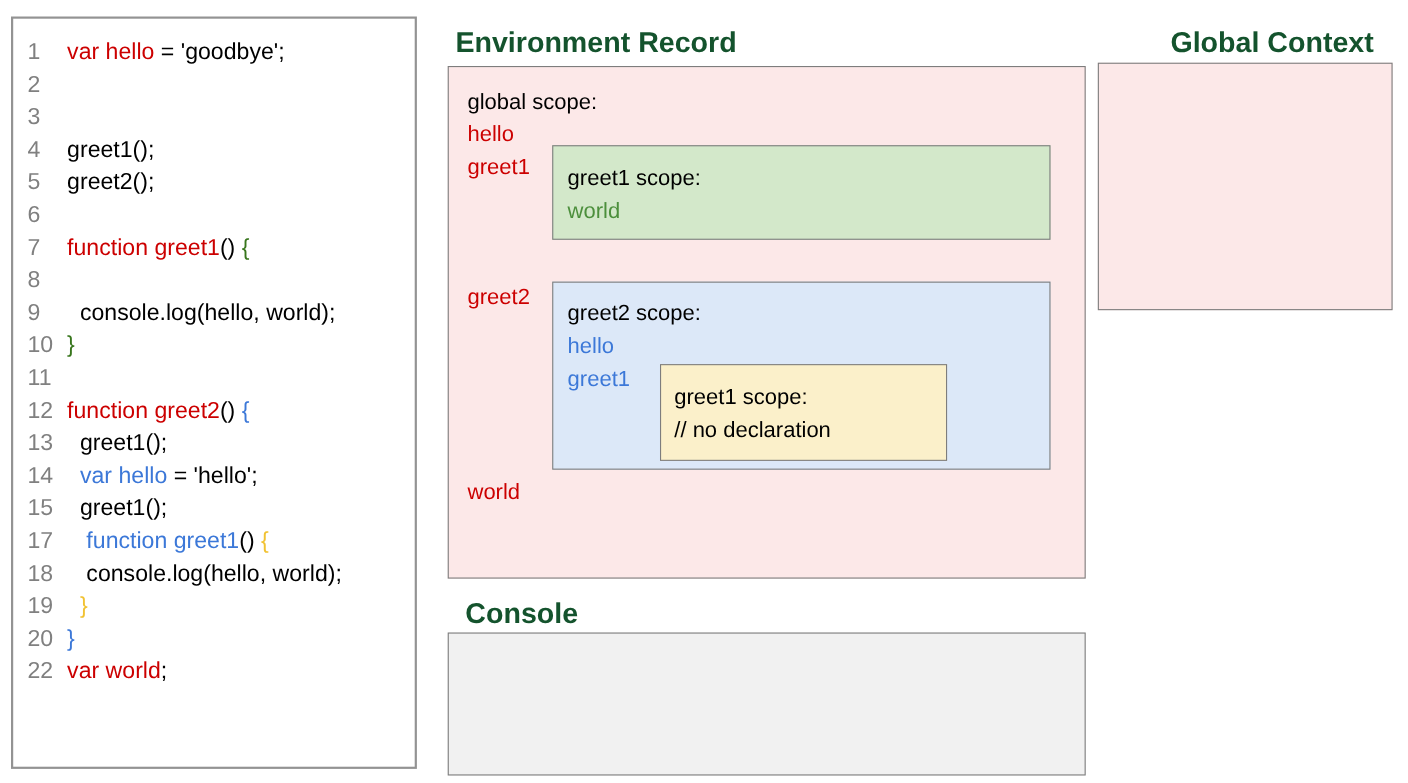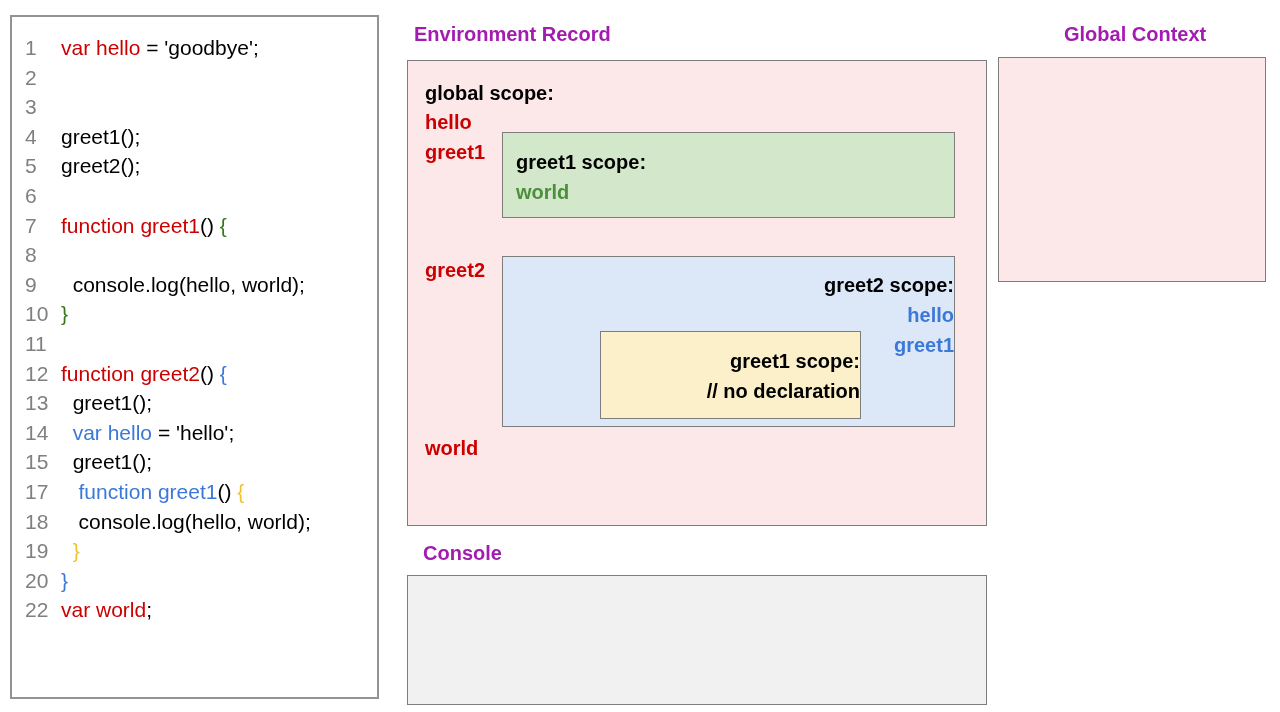--- a/index.html
+++ b/index.html
@@ -43,54 +43,54 @@
   }
   .code-text { white-space: pre; color: #000000; }
   .c-black  { color: #000000; margin-top: 32px; }
   .c-red    { color: #cc0000; }
   .c-green  { color: #38761d; }
   .c-blue   { color: #3c78d8; }
   .c-yellow { color: #f1c232; }
   
   .heading {
     position: absolute;
-    font-size: 20px;
+    font-size: 26px;
     font-weight: bold;
-    color: #a21caf;
+    color: #14532d;
     white-space: nowrap;
   }
   .h-env     { left: 414px; top: 23px; }
   .h-global  { left: 1064px; top: 23px; }
   .h-console { left: 423px; top: 542px; }
   
   .box {
     position: absolute;
     box-sizing: border-box;
     border: 1.5px solid #7d7d7d;
   }
-  .env-box     { left: 407px; top: 60px;  width: 580px; height: 466px; background: #fce8e8; font-weight: bold; }
+  .env-box     { left: 407px; top: 60px;  width: 580px; height: 466px; background: #fce8e8; }
   .green-box   { left: 94px;  top: 71px;  width: 453px; height: 86px;  background: #d3e8ca; }
   .blue-box    { left: 94px;  top: 195px; width: 453px; height: 171px; background: #dce8f8; }
   .yellow-box  { left: 97px;  top: 74px;  width: 261px; height: 88px;  background: #fbf0ca; }
   .gc-box      { left: 998px; top: 57px;  width: 268px; height: 225px; background: #fce8e8; }
   .console-box { left: 407px; top: 575px; width: 580px; height: 130px; background: #f1f1f1; }
   
   .scope-text { font-size: 20px; line-height: 30px; white-space: nowrap; }
   .t-black { color: #000000; }
   .t-red   { color: #cc0000; }
   .t-green { color: #4c8f3c; }
   .t-blue  { color: #3c78d8; }
   .abs { position: absolute; }
   .p-gs-label { left: 17px; top: 17px; }
   .p-hello    { left: 17px; top: 46px; }
   .p-greet1   { left: 17px; top: 76px; }
   .p-greet2   { left: 17px; top: 194px; }
   .p-world    { left: 17px; top: 372px; }
   .green-box .inner  { padding: 14px 0 0 13px; }
-  .blue-box  .inner  { padding: 13px 0 0 13px; text-align: right; }
+  .blue-box  .inner  { padding: 13px 0 0 13px; }
   .yellow-box .inner { padding: 14px 0 0 12px; }
 </style>
 </head>
 <body>
 
 <div class="stage">
 
   <div class="code-panel">
     <div id="code-lines">
         <div class="code-line"><span class="ln">1</span><span class="code-text"><span class="c-red">var hello</span><span class="c-black"> = 'goodbye';</span></span></div>

